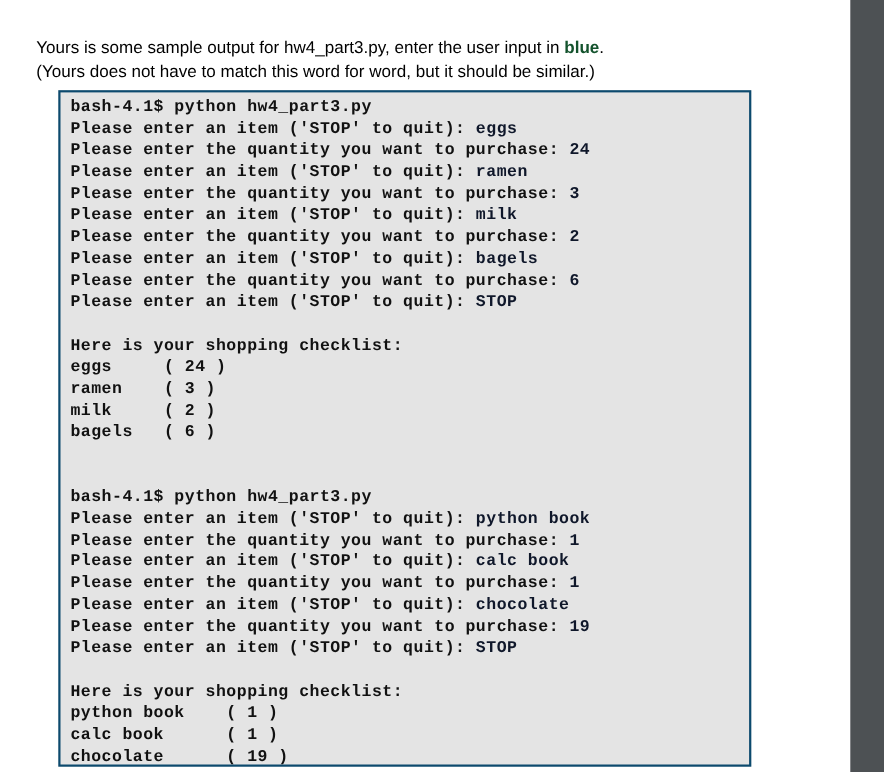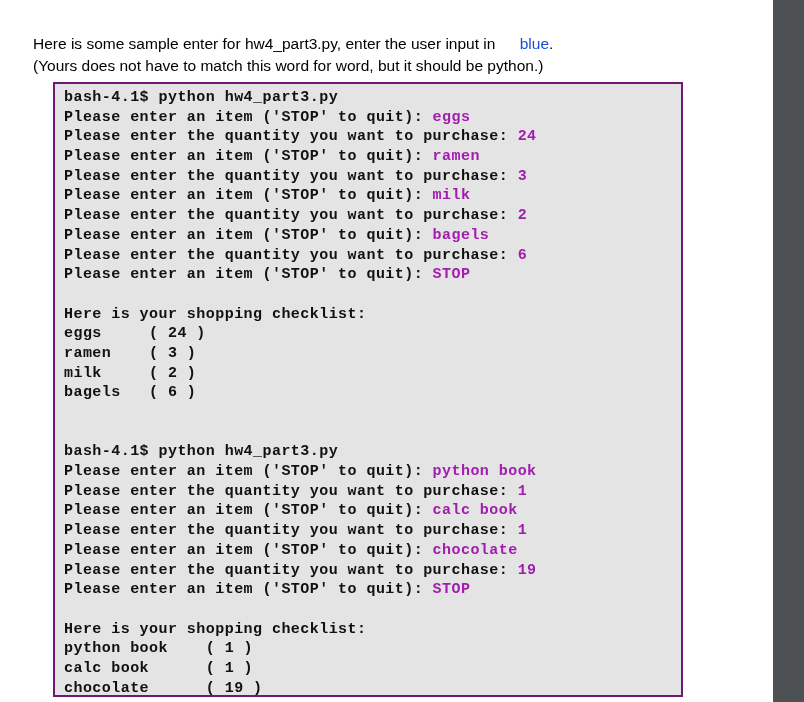--- a/index.html
+++ b/index.html
@@ -40,58 +40,58 @@
     left: 33px;
     top: 17px;
     width: 700px;
     font-size: 15.5px;
     line-height: 22.5px;
     color: #000000;
     font-family: "Liberation Sans", sans-serif;
     white-space: pre-wrap;
   }
   #intro .b { font-weight: normal; }
-  #intro .blue { font-weight: normal; color: #1d4ed8; margin-left: 20px; }
+  #intro .blue { font-weight: bold; color: #14532d; }
 
   
   #terminal {
     position: absolute;
     left: 53px;
     top: 82px;
     width: 630px;
     height: 615px;
     background: #e4e4e4;
-    border: 2px solid #701a75;
+    border: 2px solid #0c4a6e;
     box-sizing: border-box;
     overflow: hidden;
   }
   #terminal-body {
     position: absolute;
     left: 9px;
     top: 4px;
     right: 0;
     font-family: "Liberation Mono", "DejaVu Sans Mono", monospace;
     font-size: 15px;
     font-weight: bold;
     line-height: 19.7px;
     color: #111111;
     letter-spacing: 0.45px;
     white-space: pre;
   }
   .term-line { height: 19.7px; white-space: pre; }
   .term-line.blank { }
-  .uin { color: #a21caf; }
+  .uin { color: #0f172a; }
 </style>
 </head>
 <body>
 
 <div id="page">
 
-  <p id="intro"><span>Here is some sample enter for </span><span class="b">hw4_part3.py</span><span>, enter the user input in </span><span class="blue">blue</span><span>.</span>
-<span>(Yours does not have to match this word for word, but it should be python.)</span></p>
+  <p id="intro"><span>Yours is some sample output for </span><span class="b">hw4_part3.py</span><span>, enter the user input in </span><span class="blue">blue</span><span>.</span>
+<span>(Yours does not have to match this word for word, but it should be similar.)</span></p>
 
   <div id="terminal">
     <div id="terminal-body"><div class="term-line">bash-4.1$ python hw4_part3.py</div><div class="term-line"><span>Please enter an item ('STOP' to quit): </span><span class="uin">eggs</span></div><div class="term-line"><span>Please enter the quantity you want to purchase: </span><span class="uin">24</span></div><div class="term-line"><span>Please enter an item ('STOP' to quit): </span><span class="uin">ramen</span></div><div class="term-line"><span>Please enter the quantity you want to purchase: </span><span class="uin">3</span></div><div class="term-line"><span>Please enter an item ('STOP' to quit): </span><span class="uin">milk</span></div><div class="term-line"><span>Please enter the quantity you want to purchase: </span><span class="uin">2</span></div><div class="term-line"><span>Please enter an item ('STOP' to quit): </span><span class="uin">bagels</span></div><div class="term-line"><span>Please enter the quantity you want to purchase: </span><span class="uin">6</span></div><div class="term-line"><span>Please enter an item ('STOP' to quit): </span><span class="uin">STOP</span></div><div class="term-line blank">&nbsp;</div><div class="term-line">Here is your shopping checklist:</div><div class="term-line">eggs     ( 24 )</div><div class="term-line">ramen    ( 3 )</div><div class="term-line">milk     ( 2 )</div><div class="term-line">bagels   ( 6 )</div><div class="term-line blank">&nbsp;</div><div class="term-line blank">&nbsp;</div><div class="term-line">bash-4.1$ python hw4_part3.py</div><div class="term-line"><span>Please enter an item ('STOP' to quit): </span><span class="uin">python book</span></div><div class="term-line"><span>Please enter the quantity you want to purchase: </span><span class="uin">1</span></div><div class="term-line"><span>Please enter an item ('STOP' to quit): </span><span class="uin">calc book</span></div><div class="term-line"><span>Please enter the quantity you want to purchase: </span><span class="uin">1</span></div><div class="term-line"><span>Please enter an item ('STOP' to quit): </span><span class="uin">chocolate</span></div><div class="term-line"><span>Please enter the quantity you want to purchase: </span><span class="uin">19</span></div><div class="term-line"><span>Please enter an item ('STOP' to quit): </span><span class="uin">STOP</span></div><div class="term-line blank">&nbsp;</div><div class="term-line">Here is your shopping checklist:</div><div class="term-line">python book    ( 1 )</div><div class="term-line">calc book      ( 1 )</div><div class="term-line">chocolate      ( 19 )</div></div>
   </div>
 
 </div>
 
 <div id="right-band"></div>
 
 </body></html>

